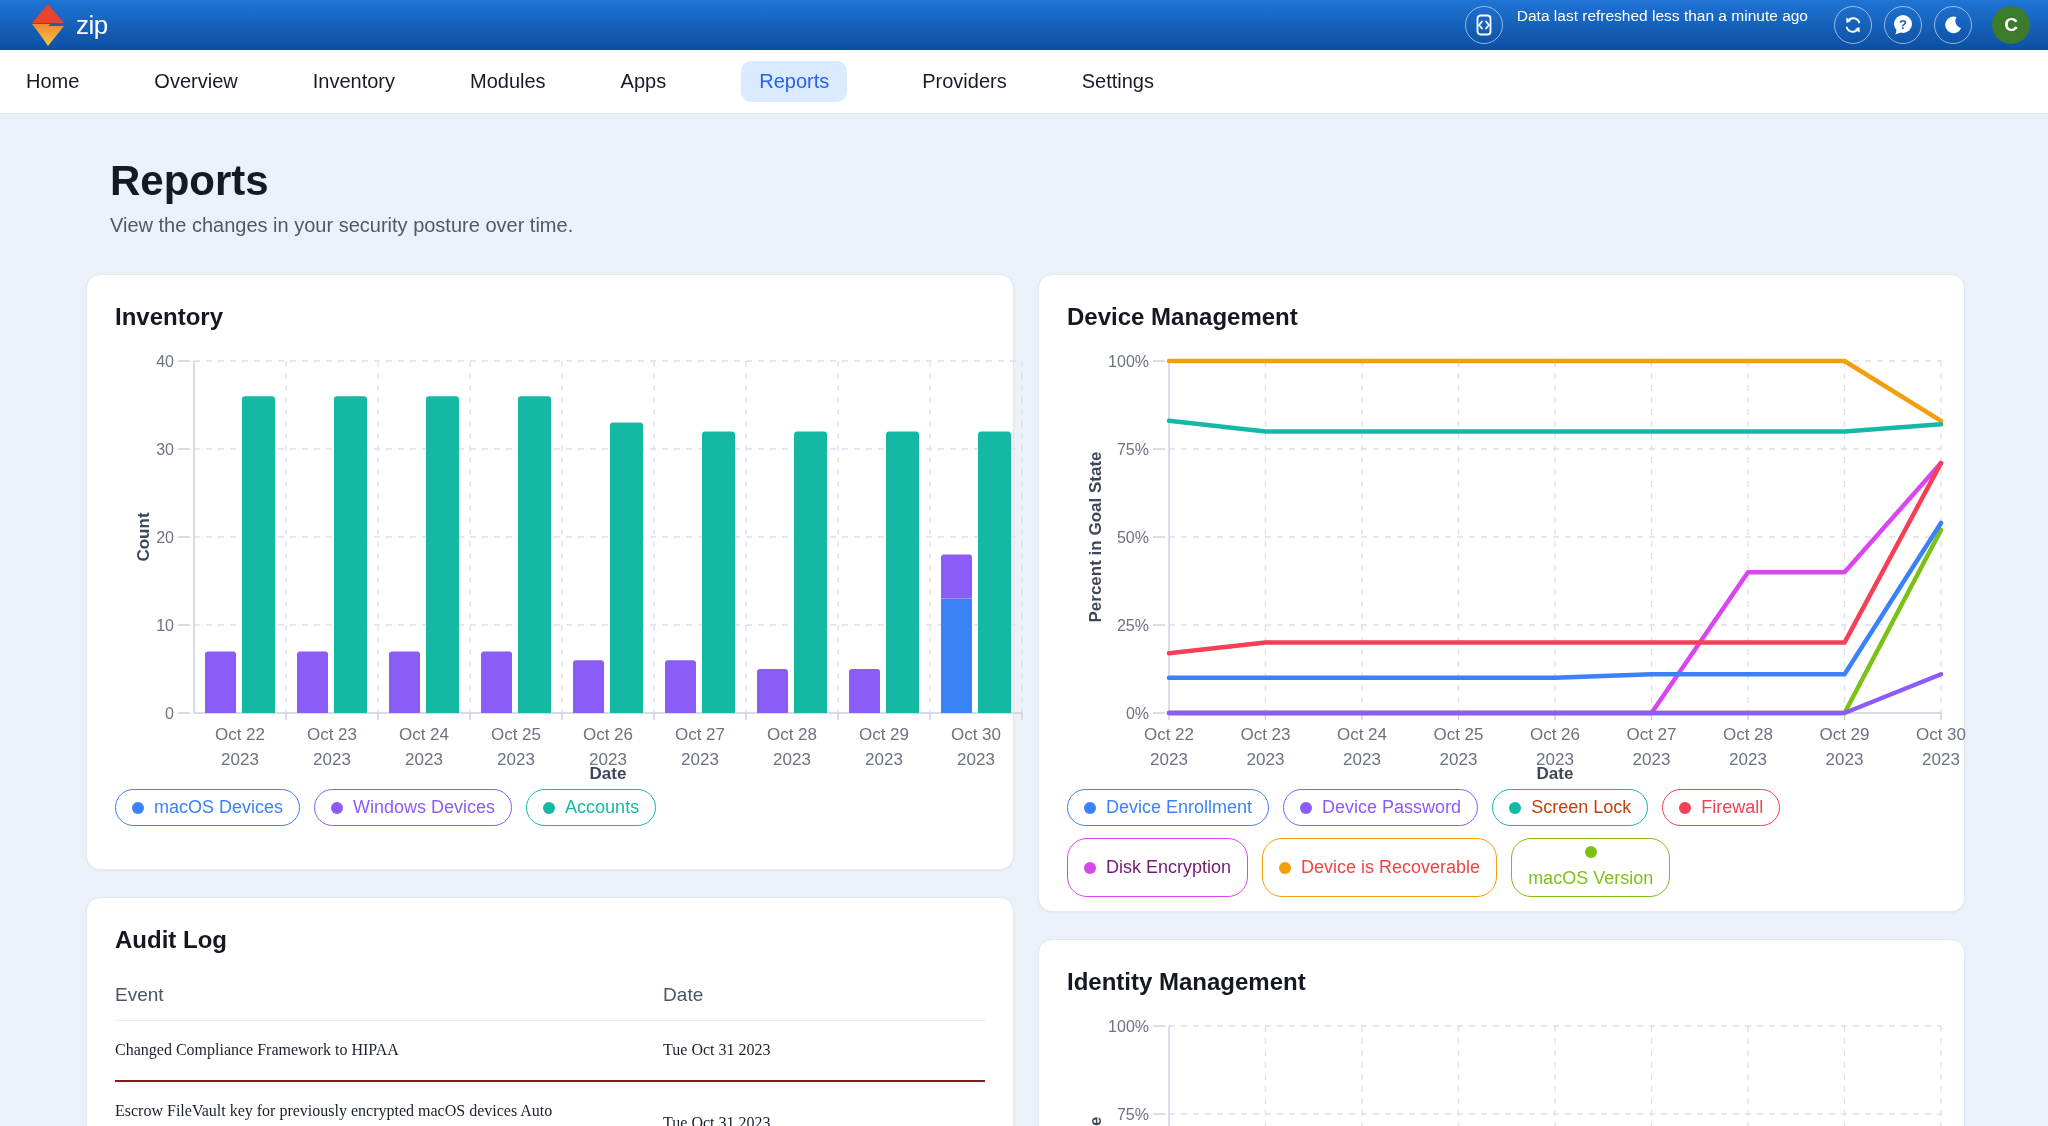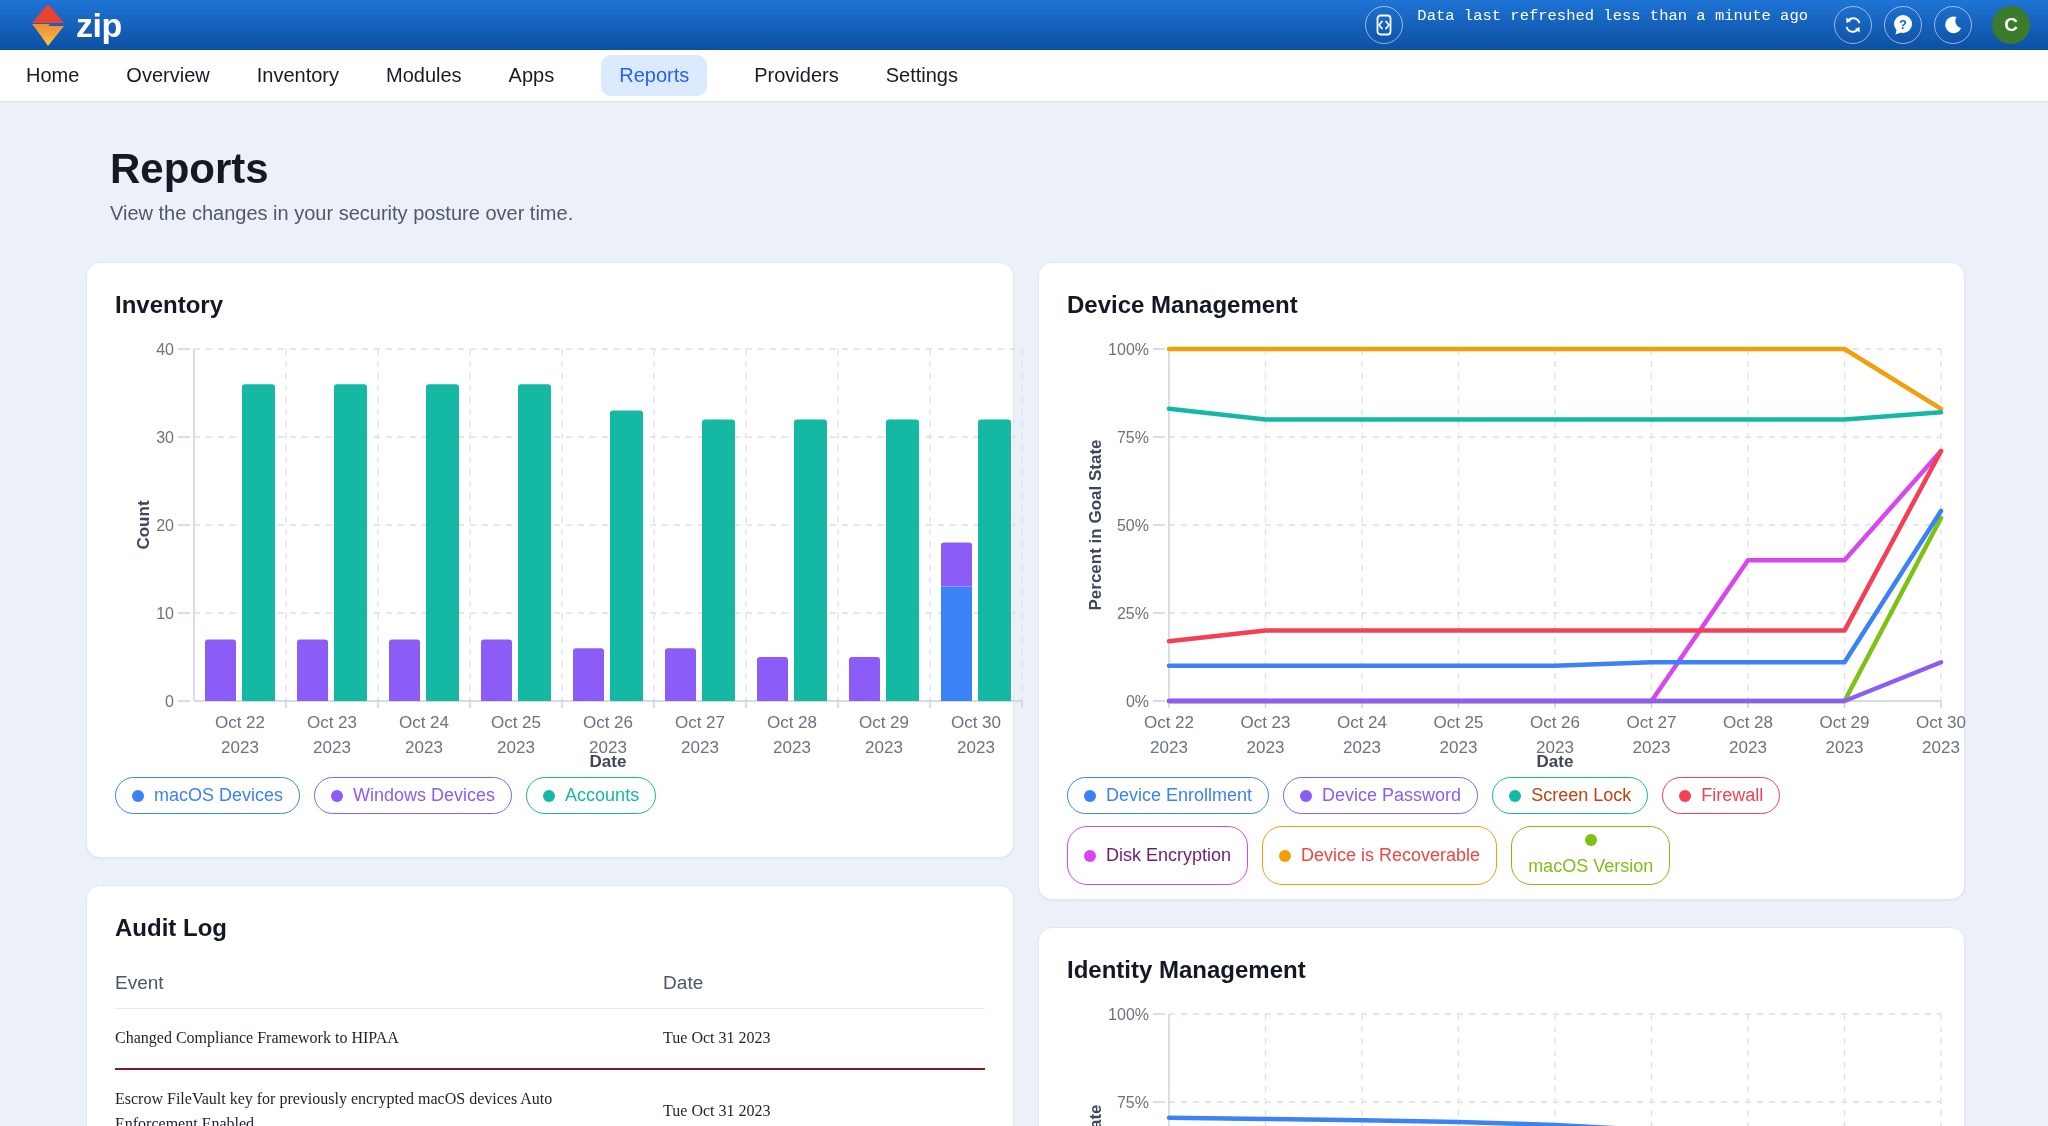--- a/index.html
+++ b/index.html
@@ -3,32 +3,32 @@
 <meta charset="utf-8">
 <style>
   * { box-sizing: border-box; margin: 0; padding: 0; }
   html,body { width:2048px; height:1126px; overflow:hidden; }
   body { font-family:"Liberation Sans", sans-serif; background:#ecf1f9; }
 
   
   .topbar { height:50px; background:linear-gradient(180deg,#1f74d4 0%,#0c4fa2 100%);
     display:flex; align-items:center; justify-content:space-between; padding:0 18px 0 30px; }
   .brand { display:flex; align-items:center; gap:10px; cursor:pointer; }
-  .brand-text { color:#fff; font-size:34px; font-weight:700; letter-spacing:-0.5px; }
+  .brand-text { color:#fff; font-size:26px; font-weight:400; letter-spacing:-0.5px; }
   .topbar-right { display:flex; align-items:center; gap:12px; }
   .circle-btn { width:38px; height:38px; border-radius:50%; border:1.5px solid rgba(255,255,255,.55);
     background:transparent; display:flex; align-items:center; justify-content:center; cursor:pointer; flex:none; }
-  .status-text { color:#fff; font-size:15.5px; margin:0 14px 18px 2px;font-family:Liberation Mono, monospace; }
+  .status-text { color:#fff; font-size:15.5px; margin:0 14px 18px 2px; }
   .avatar { width:38px; height:38px; border-radius:50%; background:#3c7a2c; color:#fff;
     font-size:19px; font-weight:600; display:flex; align-items:center; justify-content:center;
     border:none; cursor:pointer; margin-left:8px; }
 
   
-  .nav { height:52px; background:#fff; border-bottom:1px solid #dde3ea;
-    display:flex; align-items:center; padding-left:26px; gap:47px; }
+  .nav { height:64px; background:#fff; border-bottom:1px solid #dde3ea;
+    display:flex; align-items:center; padding-left:26px; gap:75px; }
   .nav-item { font-size:20px; color:#161b26; cursor:pointer; padding:9px 0; border-radius:10px; }
   .nav-item.active { background:#dbeafe; color:#2563eb; padding:9px 18px; }
 
   
   .main { padding:0 83px 0 86px; }
   .page-title { margin:44px 0 0 24px; font-size:42px; font-weight:700; color:#151923; line-height:1.1; }
   .page-sub { margin:10px 0 0 24px; font-size:20px; color:#525866; }
 
   .grid { display:flex; gap:24px; margin-top:37px; }
   .col { display:flex; flex-direction:column; gap:27px; }

